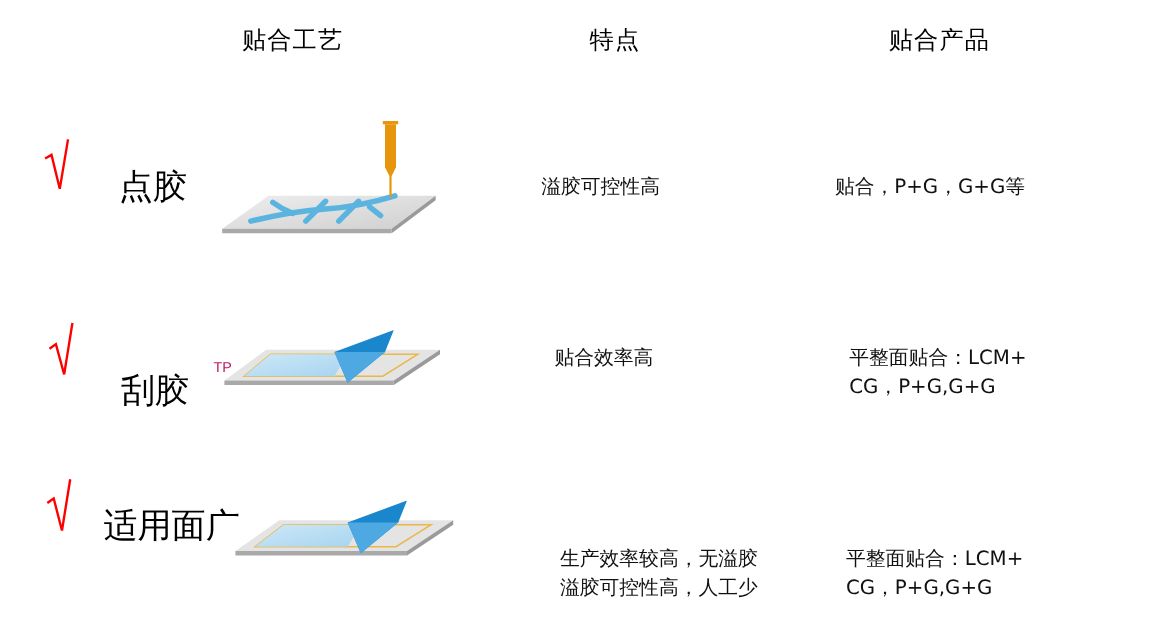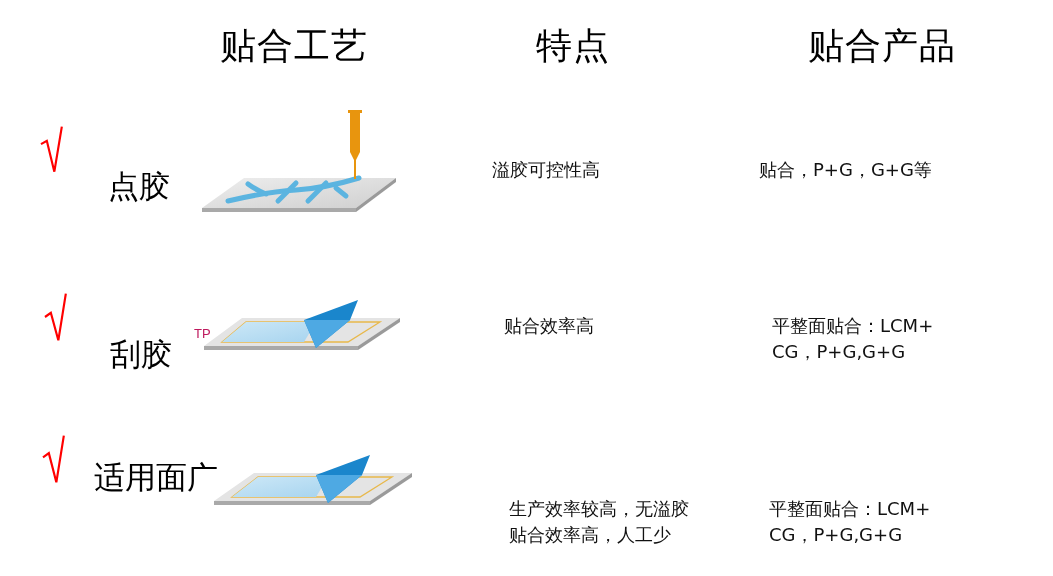--- a/index.html
+++ b/index.html
@@ -1,36 +1,36 @@
 <!DOCTYPE html>
 <html><head>
 <meta charset="utf-8">
 <style>
   html, body { margin: 0; padding: 0; background: #ffffff; }
   body { width: 1053px; height: 576px; position: relative; overflow: hidden;
          font-family: "DejaVu Sans", sans-serif; color: #000; }
   .abs { position: absolute; }
-  .header { font-family: "DejaVu Serif", serif; font-size: 36px; top: 22px; white-space: nowrap; letter-spacing: 1px; }
+  .header { font-family: "DejaVu Serif", serif; font-size: 22px; top: 22px; white-space: nowrap; letter-spacing: 1px; }
   .proc-label { font-family: "DejaVu Serif", serif; font-size: 31px; white-space: nowrap; }
   .check { position: absolute; width: 30px; height: 50px; }
   .desc { font-size: 18px; line-height: 26px; white-space: nowrap; color: #111; }
   svg { display: block; }
 </style>
 </head>
 <body>
 
 <div class="abs header" style="left:220px;">贴合工艺</div>
 <div class="abs header" style="left:536px;">特点</div>
 <div class="abs header" style="left:808px;">贴合产品</div>
 
 <div>
   <svg class="check" style="left:36px; top:125px;" viewBox="0 0 30 60">
     <path d="M3 23 L10 19 L19 56 L28 2" fill="none" stroke="#ff0000" stroke-width="2.6" stroke-linejoin="miter"></path>
   </svg>
-  <div class="abs proc-label" style="left:108px; top:149px;margin-top:17px;">点胶</div>
+  <div class="abs proc-label" style="left:108px; top:149px;">点胶</div>
   <svg class="abs" style="left:196px; top:108px;" width="210" height="110" viewBox="0 0 210 110">
     <defs>
       <linearGradient id="plate1" x1="0" y1="0" x2="1" y2="1">
         <stop offset="0" stop-color="#eeeeee"></stop>
           <stop offset="1" stop-color="#cfcfcf"></stop>
       </linearGradient>
     </defs>
     <polygon points="48,70 200,70 160,100 6,100" fill="url(#plate1)"></polygon>
     <polygon points="6,100 160,100 160,104 6,104" fill="#a9a9a9"></polygon>
     <polygon points="160,100 200,70 200,74 160,104" fill="#9a9a9a"></polygon>
@@ -98,19 +98,19 @@
     <polygon points="42,18 200,18 158,46 2,46" fill="#e4e4e4"></polygon>
     <polygon points="2,46 158,46 158,50 2,50" fill="#a9a9a9"></polygon>
     <polygon points="158,46 200,18 200,22 158,50" fill="#9a9a9a"></polygon>
     <polygon points="46,22 180,22 148,42 20,42" fill="none" stroke="#e8b84a" stroke-width="1.3"></polygon>
     <polygon points="46,22 116,22 104,42 20,42" fill="url(#glass3)"></polygon>
     <polygon points="104,20 158,0 150,20 116,48" fill="#1a86cc"></polygon>
     <polygon points="104,20 150,20 116,48" fill="#4ea9e3"></polygon>
   </svg>
   <div class="abs desc" style="left:509px; top:496px;">
     <div>生产效率较高，无溢胶</div>
-    <div>贴合效率高，人工少</div>
+    <div>溢胶可控性高，人工少</div>
   </div>
   <div class="abs desc" style="left:769px; top:496px;">
     <div>平整面贴合：LCM+</div>
     <div>CG，P+G,G+G</div>
   </div>
 </div>
 
 </body></html>

